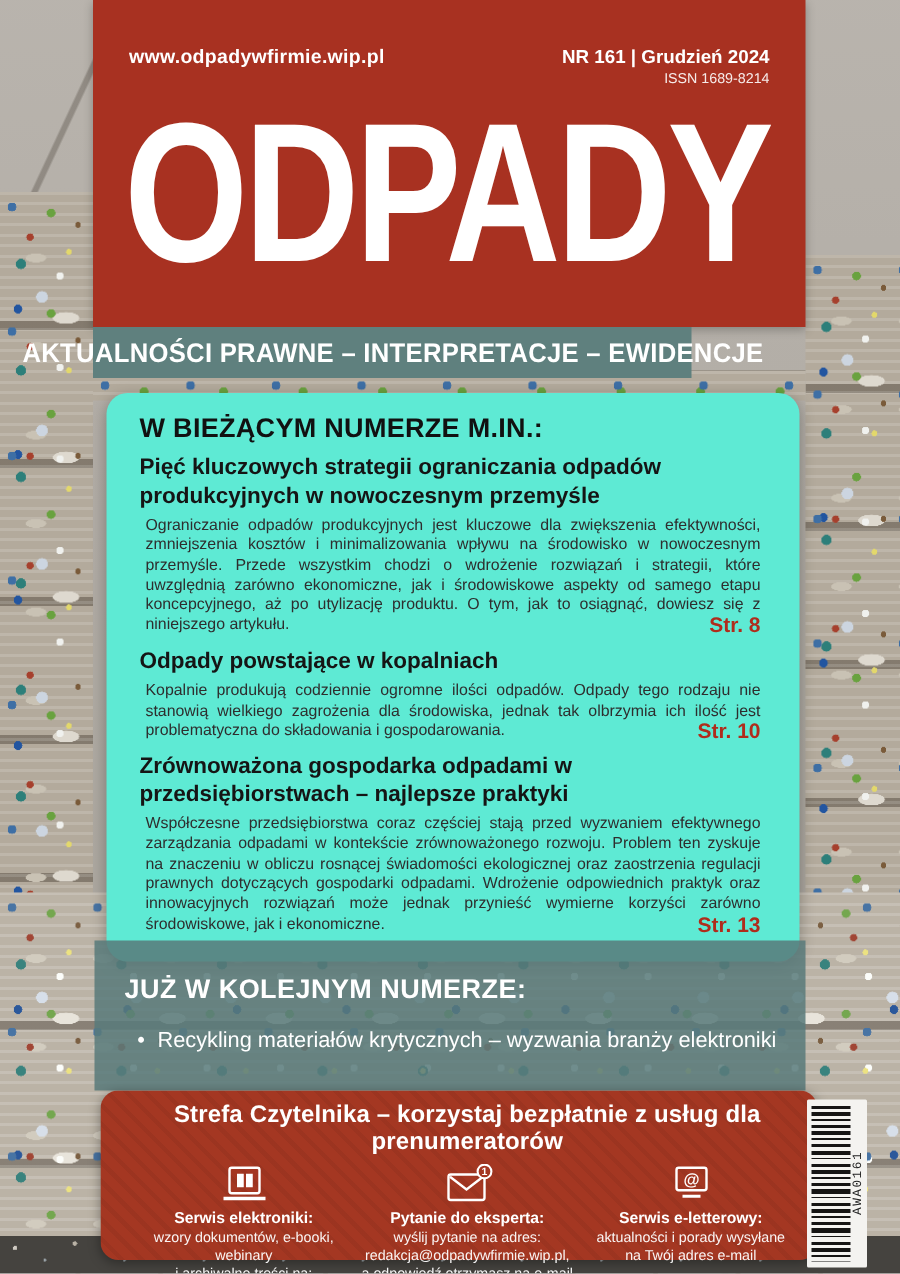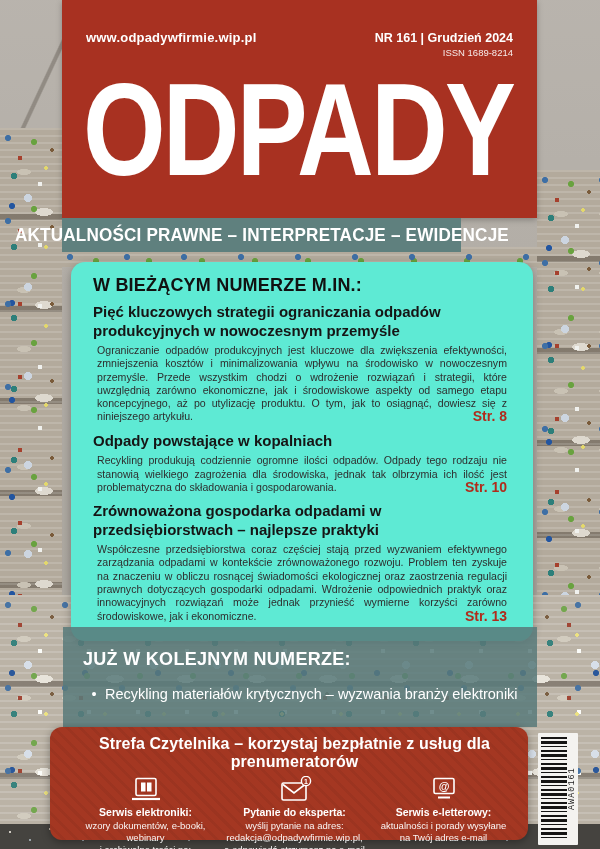--- a/index.html
+++ b/index.html
@@ -90,21 +90,21 @@
   .next-issue{
     position:absolute;left:63px;top:627px;width:474px;height:100px;
     background:rgba(88,122,122,.86);color:#fff;box-sizing:border-box;
     padding:22px 16px 0 20px;
   }
   .next-issue h4{margin:0 0 16px 0;font-size:18px;letter-spacing:.3px;}
   .next-item{display:flex;font-size:14.5px;}
   .next-item .bullet{width:22px;text-align:center;flex:0 0 auto;}
   
   .reader-zone{
-    position:absolute;left:50px;top:727px;width:478px;height:113px;
+    position:absolute;left:67px;top:727px;width:478px;height:113px;
     background:#a43722;
     background-image:repeating-linear-gradient(45deg,rgba(0,0,0,.05) 0 3px,transparent 3px 9px);
     border-radius:12px;color:#fff;box-sizing:border-box;padding:8px 10px 0 21px;
     box-shadow:0 2px 8px rgba(0,0,0,.35);
   }
   .reader-zone h4{margin:0 0 6px 0;text-align:center;font-weight:600;font-size:16px;letter-spacing:.1px;}
   .services{display:flex;}
   .service{flex:1;text-align:center;line-height:1.25;}
   .service .svc-icon{height:26px;margin-bottom:3px;display:flex;justify-content:center;align-items:flex-end;}
   .service b{display:block;font-size:10.5px;margin-bottom:1px;}
@@ -156,21 +156,21 @@
   <section class="card">
     <h2>W BIEŻĄCYM NUMERZE M.IN.:</h2>
 
     <div class="article">
       <h3>Pięć kluczowych strategii ograniczania odpadów produkcyjnych w nowoczesnym przemyśle</h3>
       <p><span>Ograniczanie odpadów produkcyjnych jest kluczowe dla zwiększenia efektywności, zmniejszenia kosztów i minimalizowania wpływu na środowisko w nowoczesnym przemyśle. Przede wszystkim chodzi o wdrożenie rozwiązań i strategii, które uwzględnią zarówno ekonomiczne, jak i środowiskowe aspekty od samego etapu koncepcyjnego, aż po utylizację produktu. O tym, jak to osiągnąć, dowiesz się z niniejszego artykułu.</span><span class="page-ref">Str. 8</span></p>
     </div>
 
     <div class="article">
       <h3>Odpady powstające w kopalniach</h3>
-      <p><span>Recykling produkują codziennie ogromne ilości odpadów. Odpady tego rodzaju nie stanowią wielkiego zagrożenia dla środowiska, jednak tak olbrzymia ich ilość jest problematyczna do składowania i gospodarowania.</span><span class="page-ref">Str. 10</span></p>
+      <p><span>Kopalnie produkują codziennie ogromne ilości odpadów. Odpady tego rodzaju nie stanowią wielkiego zagrożenia dla środowiska, jednak tak olbrzymia ich ilość jest problematyczna do składowania i gospodarowania.</span><span class="page-ref">Str. 10</span></p>
     </div>
 
     <div class="article">
       <h3>Zrównoważona gospodarka odpadami w przedsiębiorstwach – najlepsze praktyki</h3>
       <p><span>Współczesne przedsiębiorstwa coraz częściej stają przed wyzwaniem efektywnego zarządzania odpadami w kontekście zrównoważonego rozwoju. Problem ten zyskuje na znaczeniu w obliczu rosnącej świadomości ekologicznej oraz zaostrzenia regulacji prawnych dotyczących gospodarki odpadami. Wdrożenie odpowiednich praktyk oraz innowacyjnych rozwiązań może jednak przynieść wymierne korzyści zarówno środowiskowe, jak i ekonomiczne.</span><span class="page-ref">Str. 13</span></p>
     </div>
   </section>
 
   <section class="next-issue">
     <h4>JUŻ W KOLEJNYM NUMERZE:</h4>

